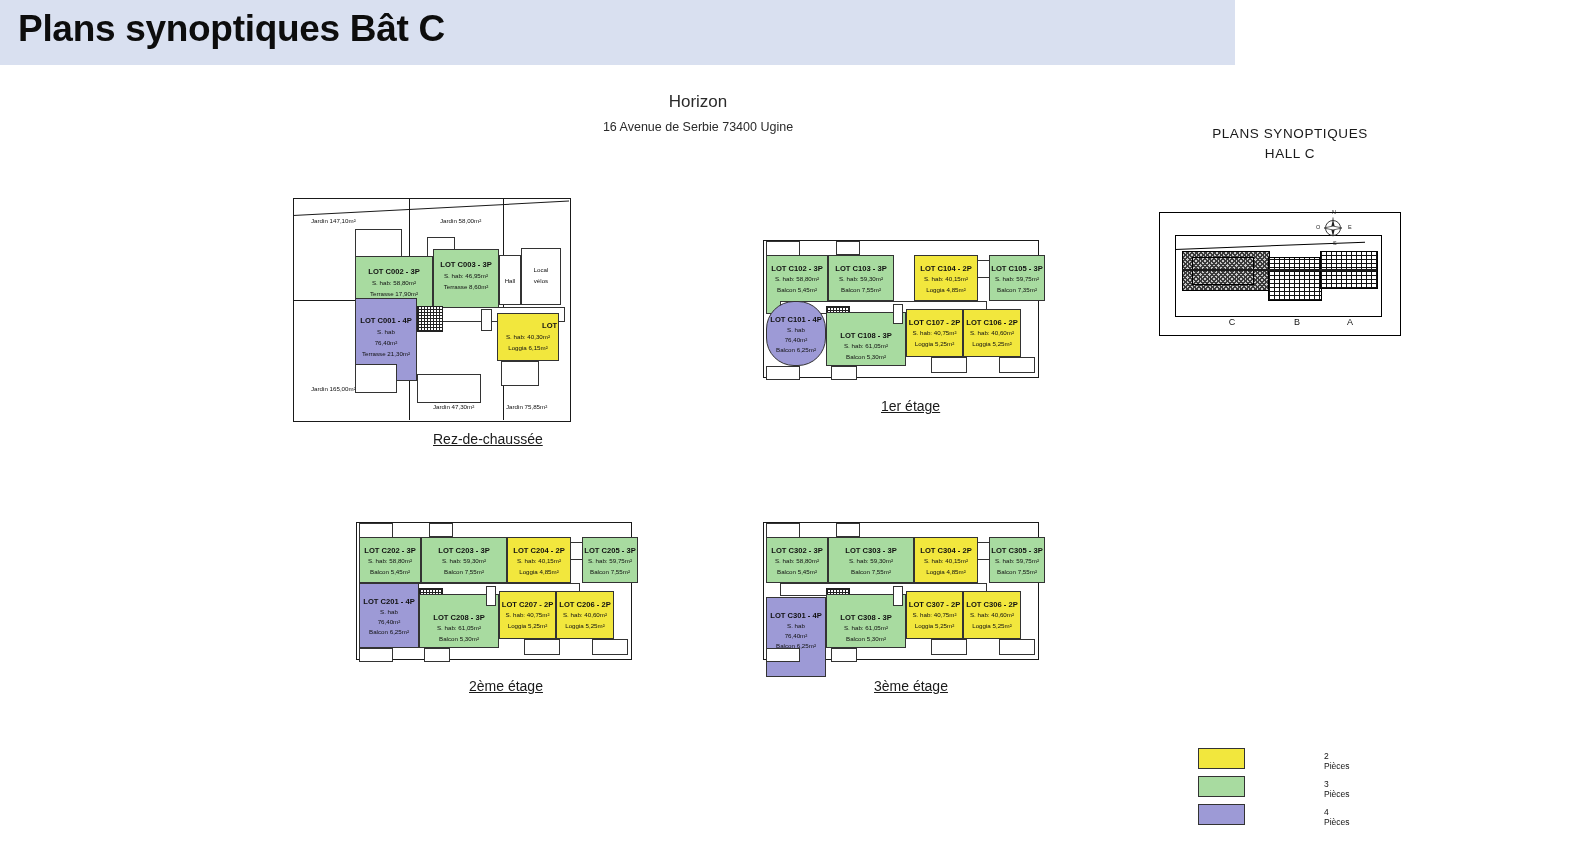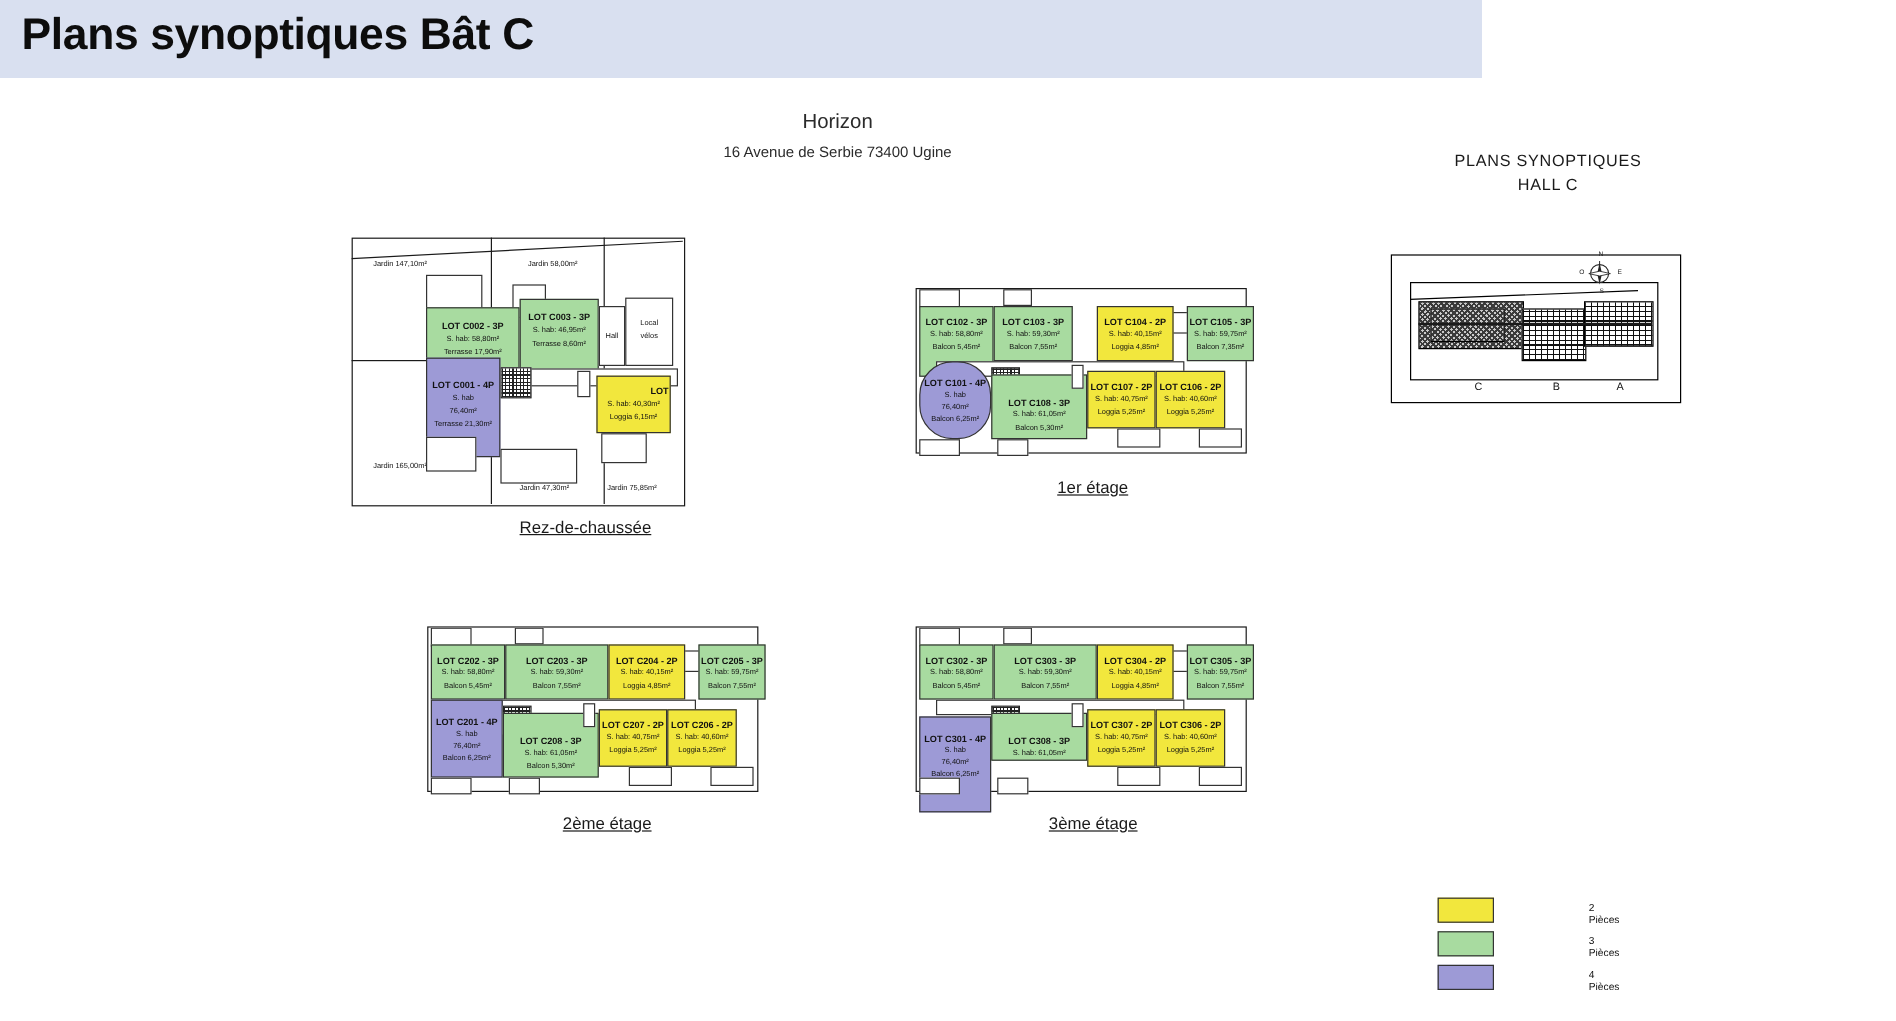--- a/index.html
+++ b/index.html
@@ -370,21 +370,21 @@
 
   <div class="corridor" style="left:17px;top:63px;width:205px;height:11px;"></div>
 
   <div class="room p4" style="left:3px;top:63px;width:60px;height:80px;margin-top:14px;">
     <div class="room-txt room-title" style="top:12px;">LOT C301 - 4P</div>
     <div class="room-txt room-sub" style="top:24px;">S. hab</div>
     <div class="room-txt room-sub" style="top:34px;">76,40m²</div>
     <div class="room-txt room-sub" style="top:44px;">Balcon 6,25m²</div>
   </div>
   <div class="stair" style="left:63px;top:68px;width:22px;height:22px;"></div>
-  <div class="room p3" style="left:63px;top:74px;width:80px;height:40px;">
+  <div class="room p3" style="left:63px;top:74px;width:80px;height:54px;">
     <div class="room-txt room-title" style="top:17px;">LOT C308 - 3P</div>
     <div class="room-txt room-sub" style="top:29px;">S. hab: 61,05m²</div>
     <div class="room-txt room-sub" style="top:40px;">Balcon 5,30m²</div>
   </div>
   <div class="thinwall" style="left:130px;top:66px;width:8px;height:18px;"></div>
   <div class="room p2" style="left:143px;top:71px;width:57px;height:48px;">
     <div class="room-txt room-title" style="top:7px;">LOT C307 - 2P</div>
     <div class="room-txt room-sub" style="top:19px;">S. hab: 40,75m²</div>
     <div class="room-txt room-sub" style="top:30px;">Loggia 5,25m²</div>
   </div>

